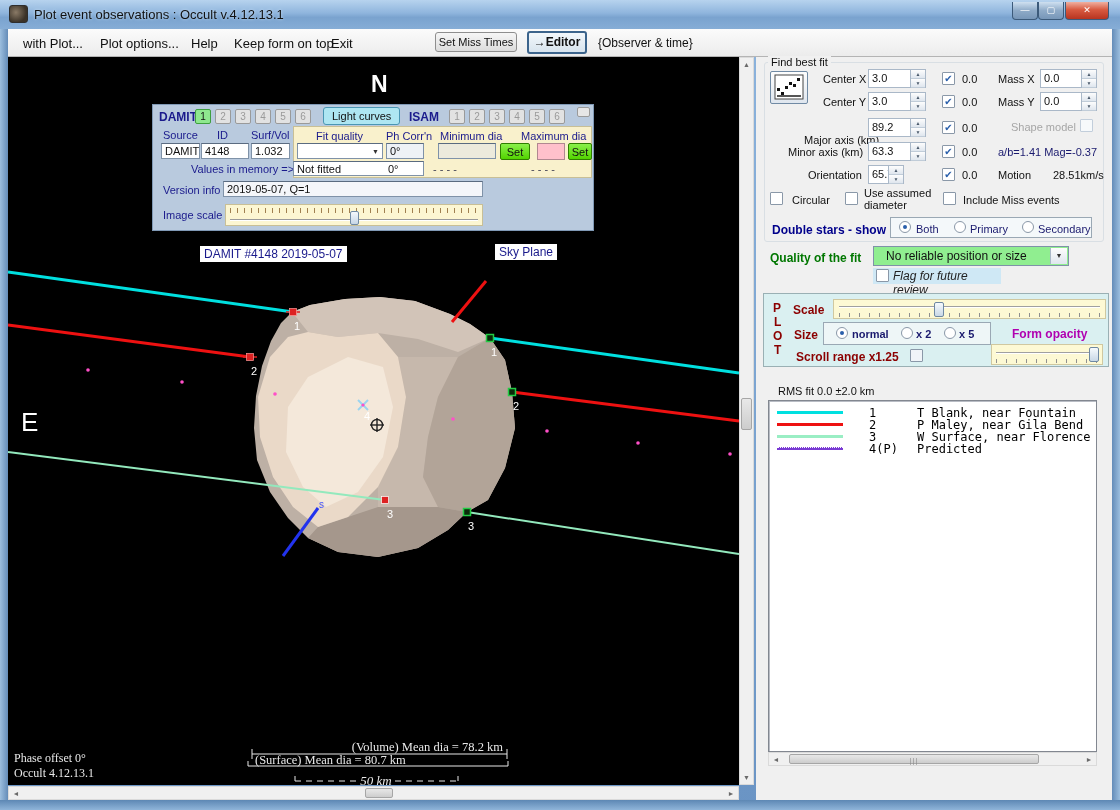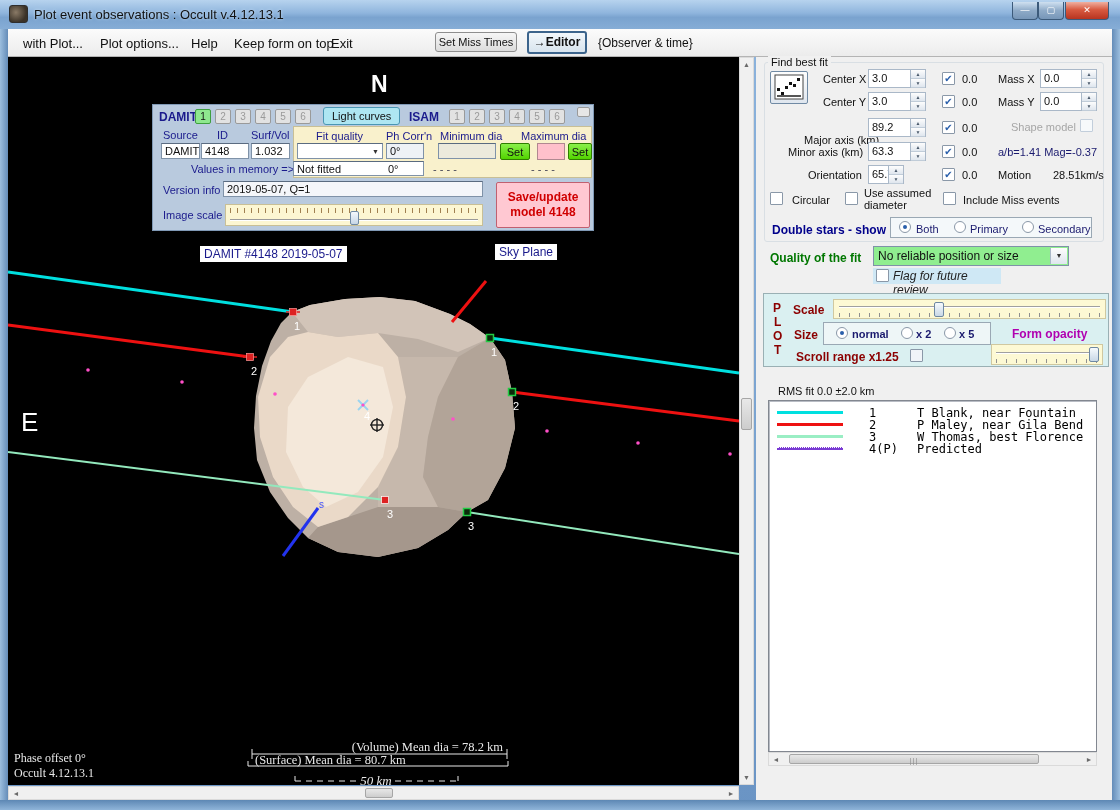--- a/index.html
+++ b/index.html
@@ -71,21 +71,21 @@
   .cb { position:absolute; width:13px; height:13px; background:#fff; border:1px solid #8a98a8; border-radius:1px; text-align:center; line-height:11px; font-size:10px; color:#2a5fab; }
   .cb.disabled { border-color:#c2cedb; background:#f6f9fb; }
   .radio { position:absolute; width:12px; height:12px; border-radius:50%; background:#fff; border:1px solid #8a98a8; }
   .radio .dot { position:absolute; left:3px; top:3px; width:4px; height:4px; border-radius:50%; background:#2a5fab; }
   .lbl { position:absolute; font-size:11px; color:#111; }
   .lbl-navy { color:#00008b; font-weight:bold; font-size:12px; }
   .lbl-green { color:#007700; font-weight:bold; font-size:12px; }
   .lbl-dred { color:#8b0000; font-weight:bold; font-size:12px; }
   .lbl-mag { color:#b000b0; font-weight:bold; font-size:12px; }
   .lbl-gray { color:#a6a6a6; }
-  .dropdown { position:absolute; background:#90ee90; border:1px solid #7f92a8; height:20px; font-size:12px; padding:2px 4px; color:#111; }
+  .dropdown { position:absolute; background:#90ee90; border:1px solid #7f92a8; height:20px; font-size:12px; padding:2px 12px; color:#111; }
   .dd-btn { position:absolute; right:1px; top:1px; width:17px; height:16px; background:linear-gradient(180deg,#fdfdfd,#dfe6ee); border-left:1px solid #aab8c8; text-align:center; font-size:7px; line-height:16px; color:#333; }
   .flag-box { position:absolute; background:#cfe8f5; height:16px; }
   .flag-box i { font-size:12px; color:#222; }
   .plot-panel { position:absolute; left:7px; top:236px; width:346px; height:74px; background:#daf0f1; border:1px solid #9ab0b4; }
   .slider-strip { position:absolute; background:#fdf9d4; border:1px solid #d0c8a0; }
   .sl-line { position:absolute; height:2px; background:#a0a0a0; border-bottom:1px solid #fff; }
   .sl-ticks { position:absolute; height:4px; background:repeating-linear-gradient(90deg,#909090 0 1px,transparent 1px 10px); }
   .sl-thumb { position:absolute; width:10px; height:15px; background:linear-gradient(180deg,#f6fafd,#c9d8e6); border:1px solid #6e88a2; border-radius:2px; }
   .radio-box { position:absolute; border:1px solid #9aa8b4; background:#eef6f7; }
   .legend-box { position:absolute; left:12px; top:343px; width:329px; height:352px; background:#fff; border:1px solid #828790; box-shadow:inset 1px 1px 0 #b8bcc4; }
@@ -261,21 +261,20 @@
       <div class="dp-pink" style="left:384px; top:38px; width:28px;"></div>
       <div class="dp-set" style="left:415px; top:38px; width:24px;">Set</div>
 
       <span class="dp-abs" style="left:38px; top:58px;">Values in memory =&gt;</span>
       <div class="dp-field" style="left:140px; top:56px; width:131px; height:15px;"><span>Not fitted</span><span style="position:absolute; left:94px;">0°</span></div>
       <span class="dp-abs" style="left:280px; top:58px; color:#445;">- - - -</span>
       <span class="dp-abs" style="left:378px; top:58px; color:#445;">- - - -</span>
 
       <span class="dp-abs" style="left:10px; top:79px;">Version info</span>
       <div class="dp-field" style="left:70px; top:76px; width:260px; background:#f4f6fa;">2019-05-07, Q=1</div>
-      <div class="dp-save"><span>Save/update</span><br><span>model 4148</span></div>
 
       <span class="dp-abs" style="left:10px; top:104px;">Image scale</span>
       <div class="dp-slider" style="left:72px; top:99px; width:258px; height:22px;">
         <div class="dp-ticks" style="left:4px; top:3px; width:248px;"></div>
         <div class="dp-groove" style="left:4px; top:14px; width:248px;"></div>
         <div class="dp-thumb" style="left:124px; top:6px;"></div>
       </div>
     </div>
   </div>
 
@@ -440,21 +439,21 @@
         <span class="legend-name">T Blank, near Fountain</span>
       </div>
       <div class="legend-row" style="top:18px;">
         <div class="legend-line" style="height: 3px; background: rgb(238, 17, 17);"></div>
         <span class="legend-num">2</span>
         <span class="legend-name">P Maley, near Gila Bend</span>
       </div>
       <div class="legend-row" style="top:30px;">
         <div class="legend-line" style="height: 3px; background: rgb(154, 238, 196);"></div>
         <span class="legend-num">3</span>
-        <span class="legend-name">W Thomas, best Florence</span>
+        <span class="legend-name">W Surface, near Florence</span>
       </div>
       <div class="legend-row" style="top:42px;">
         <div class="legend-line" style="height: 3px; border-top: 1px dotted rgb(255, 255, 255); background: rgb(122, 59, 212);"></div>
         <span class="legend-num">4(P)</span>
         <span class="legend-name">Predicted</span>
       </div>
     </div>
 
     <div class="scroll" style="left:12px; top:695px; width:329px; height:14px;">
       <div class="arrow" style="left:2px; top:3px; width:10px;">◄</div>

